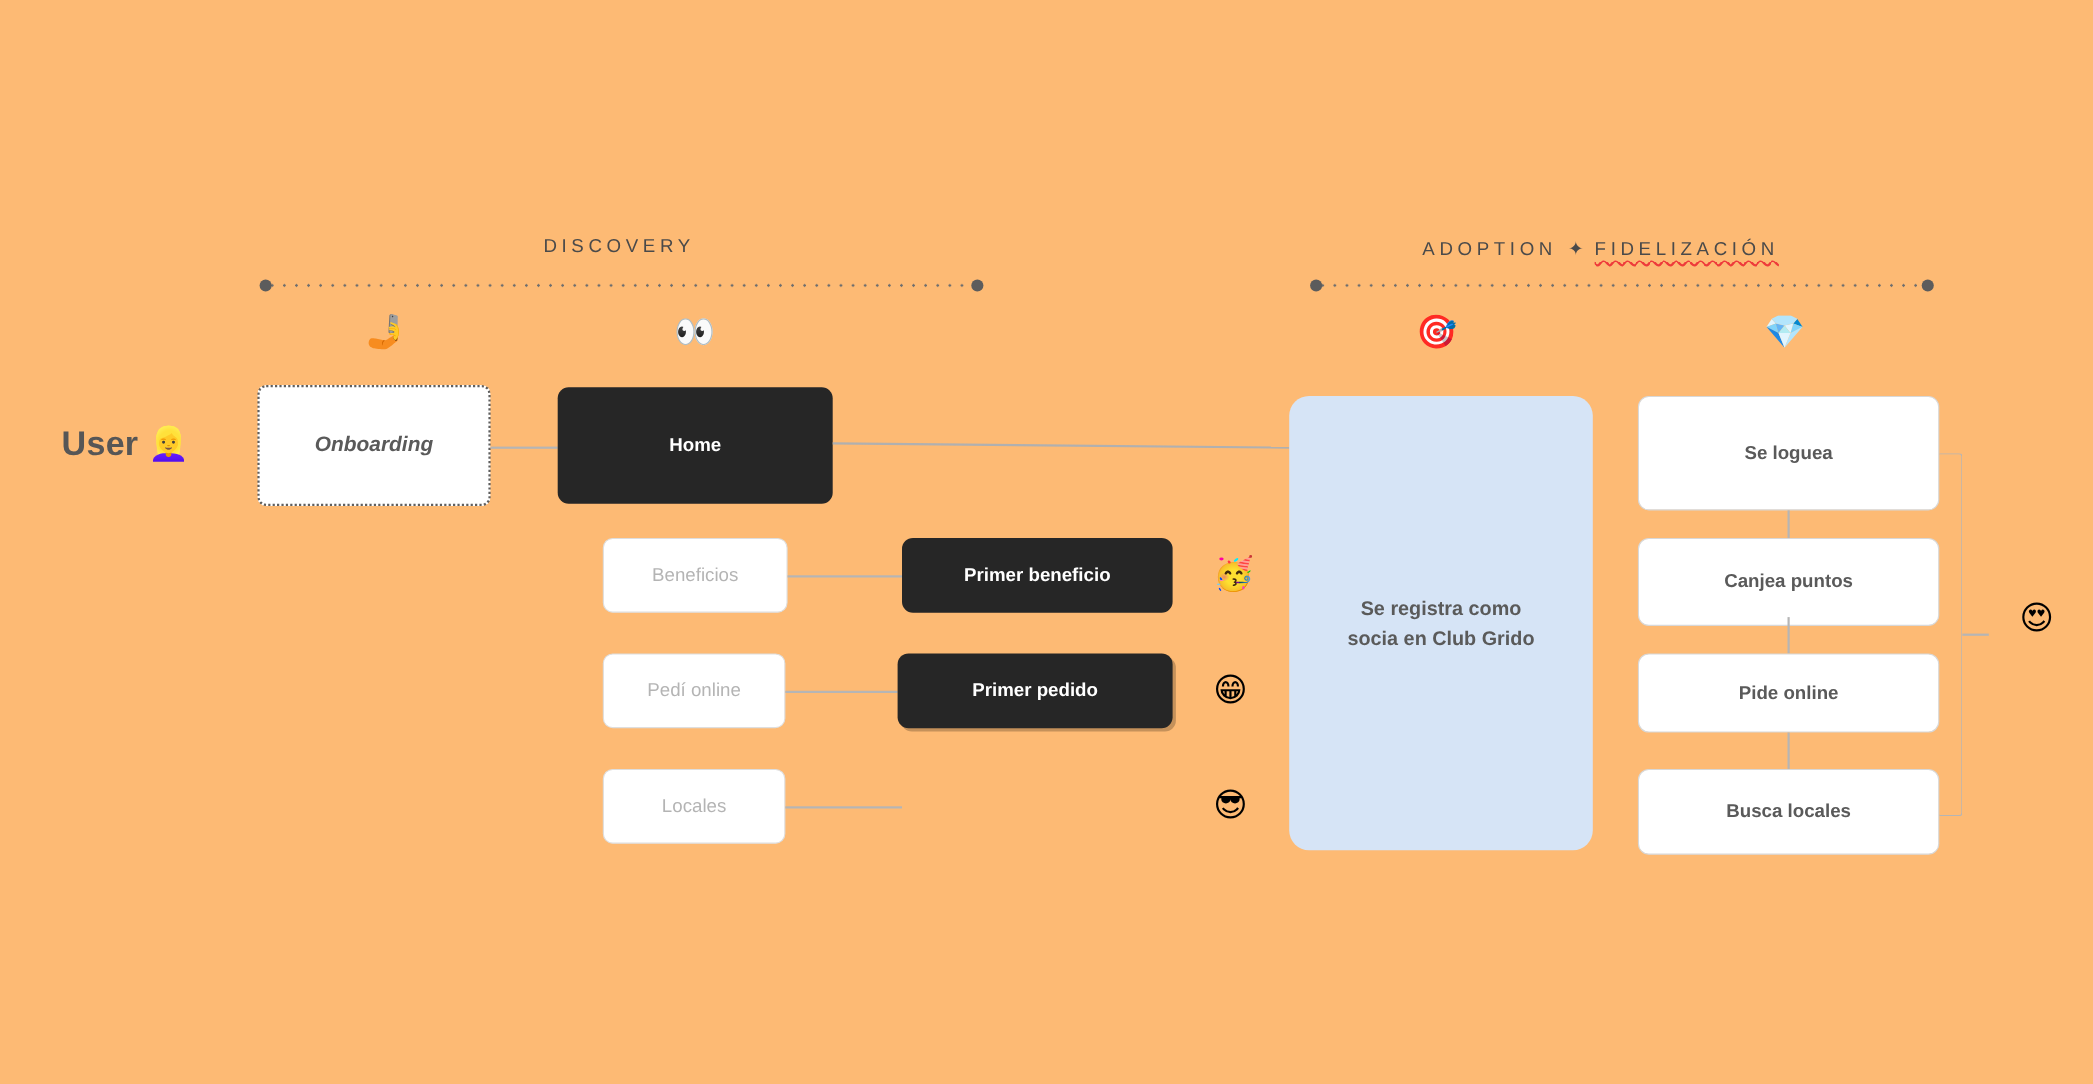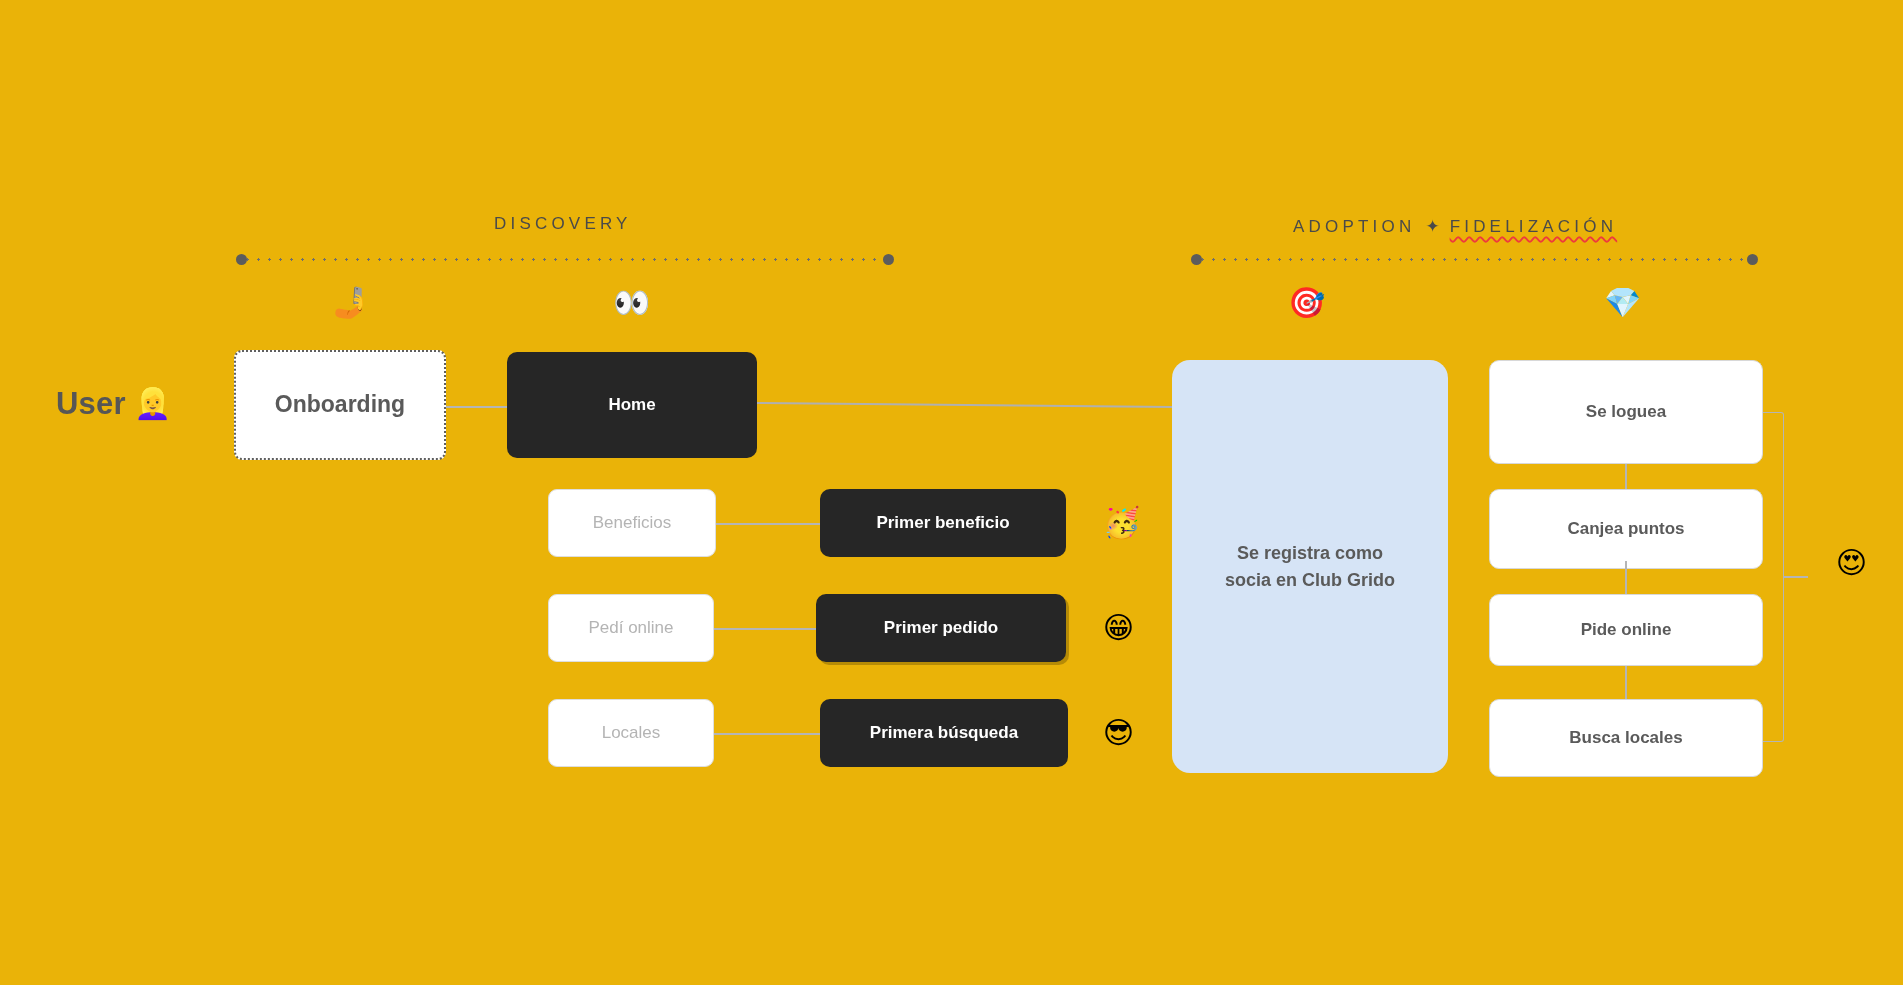--- a/index.html
+++ b/index.html
@@ -9,21 +9,21 @@
     height: 985px;
     background: #ffffff;
     font-family: "Liberation Sans", sans-serif;
     overflow: hidden;
   }
 
   #canvas {
     position: relative;
     width: 1903px;
     height: 985px;
-    background: #eab308;
+    background: #fdba74;
   }
 
   
   .phase-label {
     position: absolute;
     font-size: 17px;
     letter-spacing: 4.2px;
     color: #4a4a4a;
     font-weight: 400;
     white-space: nowrap;
@@ -118,22 +118,23 @@
     font-weight: 700;
     font-size: 17px;
     border-radius: 10px;
   }
 
   .card.dotted {
     background: #ffffff;
     border: 2.6px dotted #5f5f5f;
     color: #5a5a5a;
     font-weight: 700;
-    font-size: 23px;
+    font-size: 19px;
     border-radius: 8px;
+    font-style: italic;
   }
 
   .card.blue {
     background: #d6e4f6;
     color: #5a5a5a;
     font-weight: 700;
     font-size: 18px;
     border-radius: 18px;
     line-height: 1.45;
   }
@@ -225,23 +226,20 @@
   <div class="conn-h" style="left:714px; top:628px; width:102px;"></div>
   <div class="card dark raised" style="left:816px; top:594px; width:250px; height:68px;">
     <span>Primer pedido</span>
   </div>
   <div class="emoji" style="left:1103px; top:613px;">😁</div>
 
   <div class="card outline" style="left:548px; top:699px; width:166px; height:68px;">
     <span>Locales</span>
   </div>
   <div class="conn-h" style="left:714px; top:733px; width:106px;"></div>
-  <div class="card dark" style="left:820px; top:699px; width:248px; height:68px;">
-    <span>Primera búsqueda</span>
-  </div>
   <div class="emoji" style="left:1103px; top:718px;">😎</div>
 
   <div class="card outline-dark" style="left:1489px; top:360px; width:274px; height:104px;">
     <span>Se loguea</span>
   </div>
 
   <div class="card blue" style="left:1172px; top:360px; width:276px; height:413px; flex-direction:column;">
     <span>Se registra como</span>
     <span>socia en Club Grido</span>
   </div>

